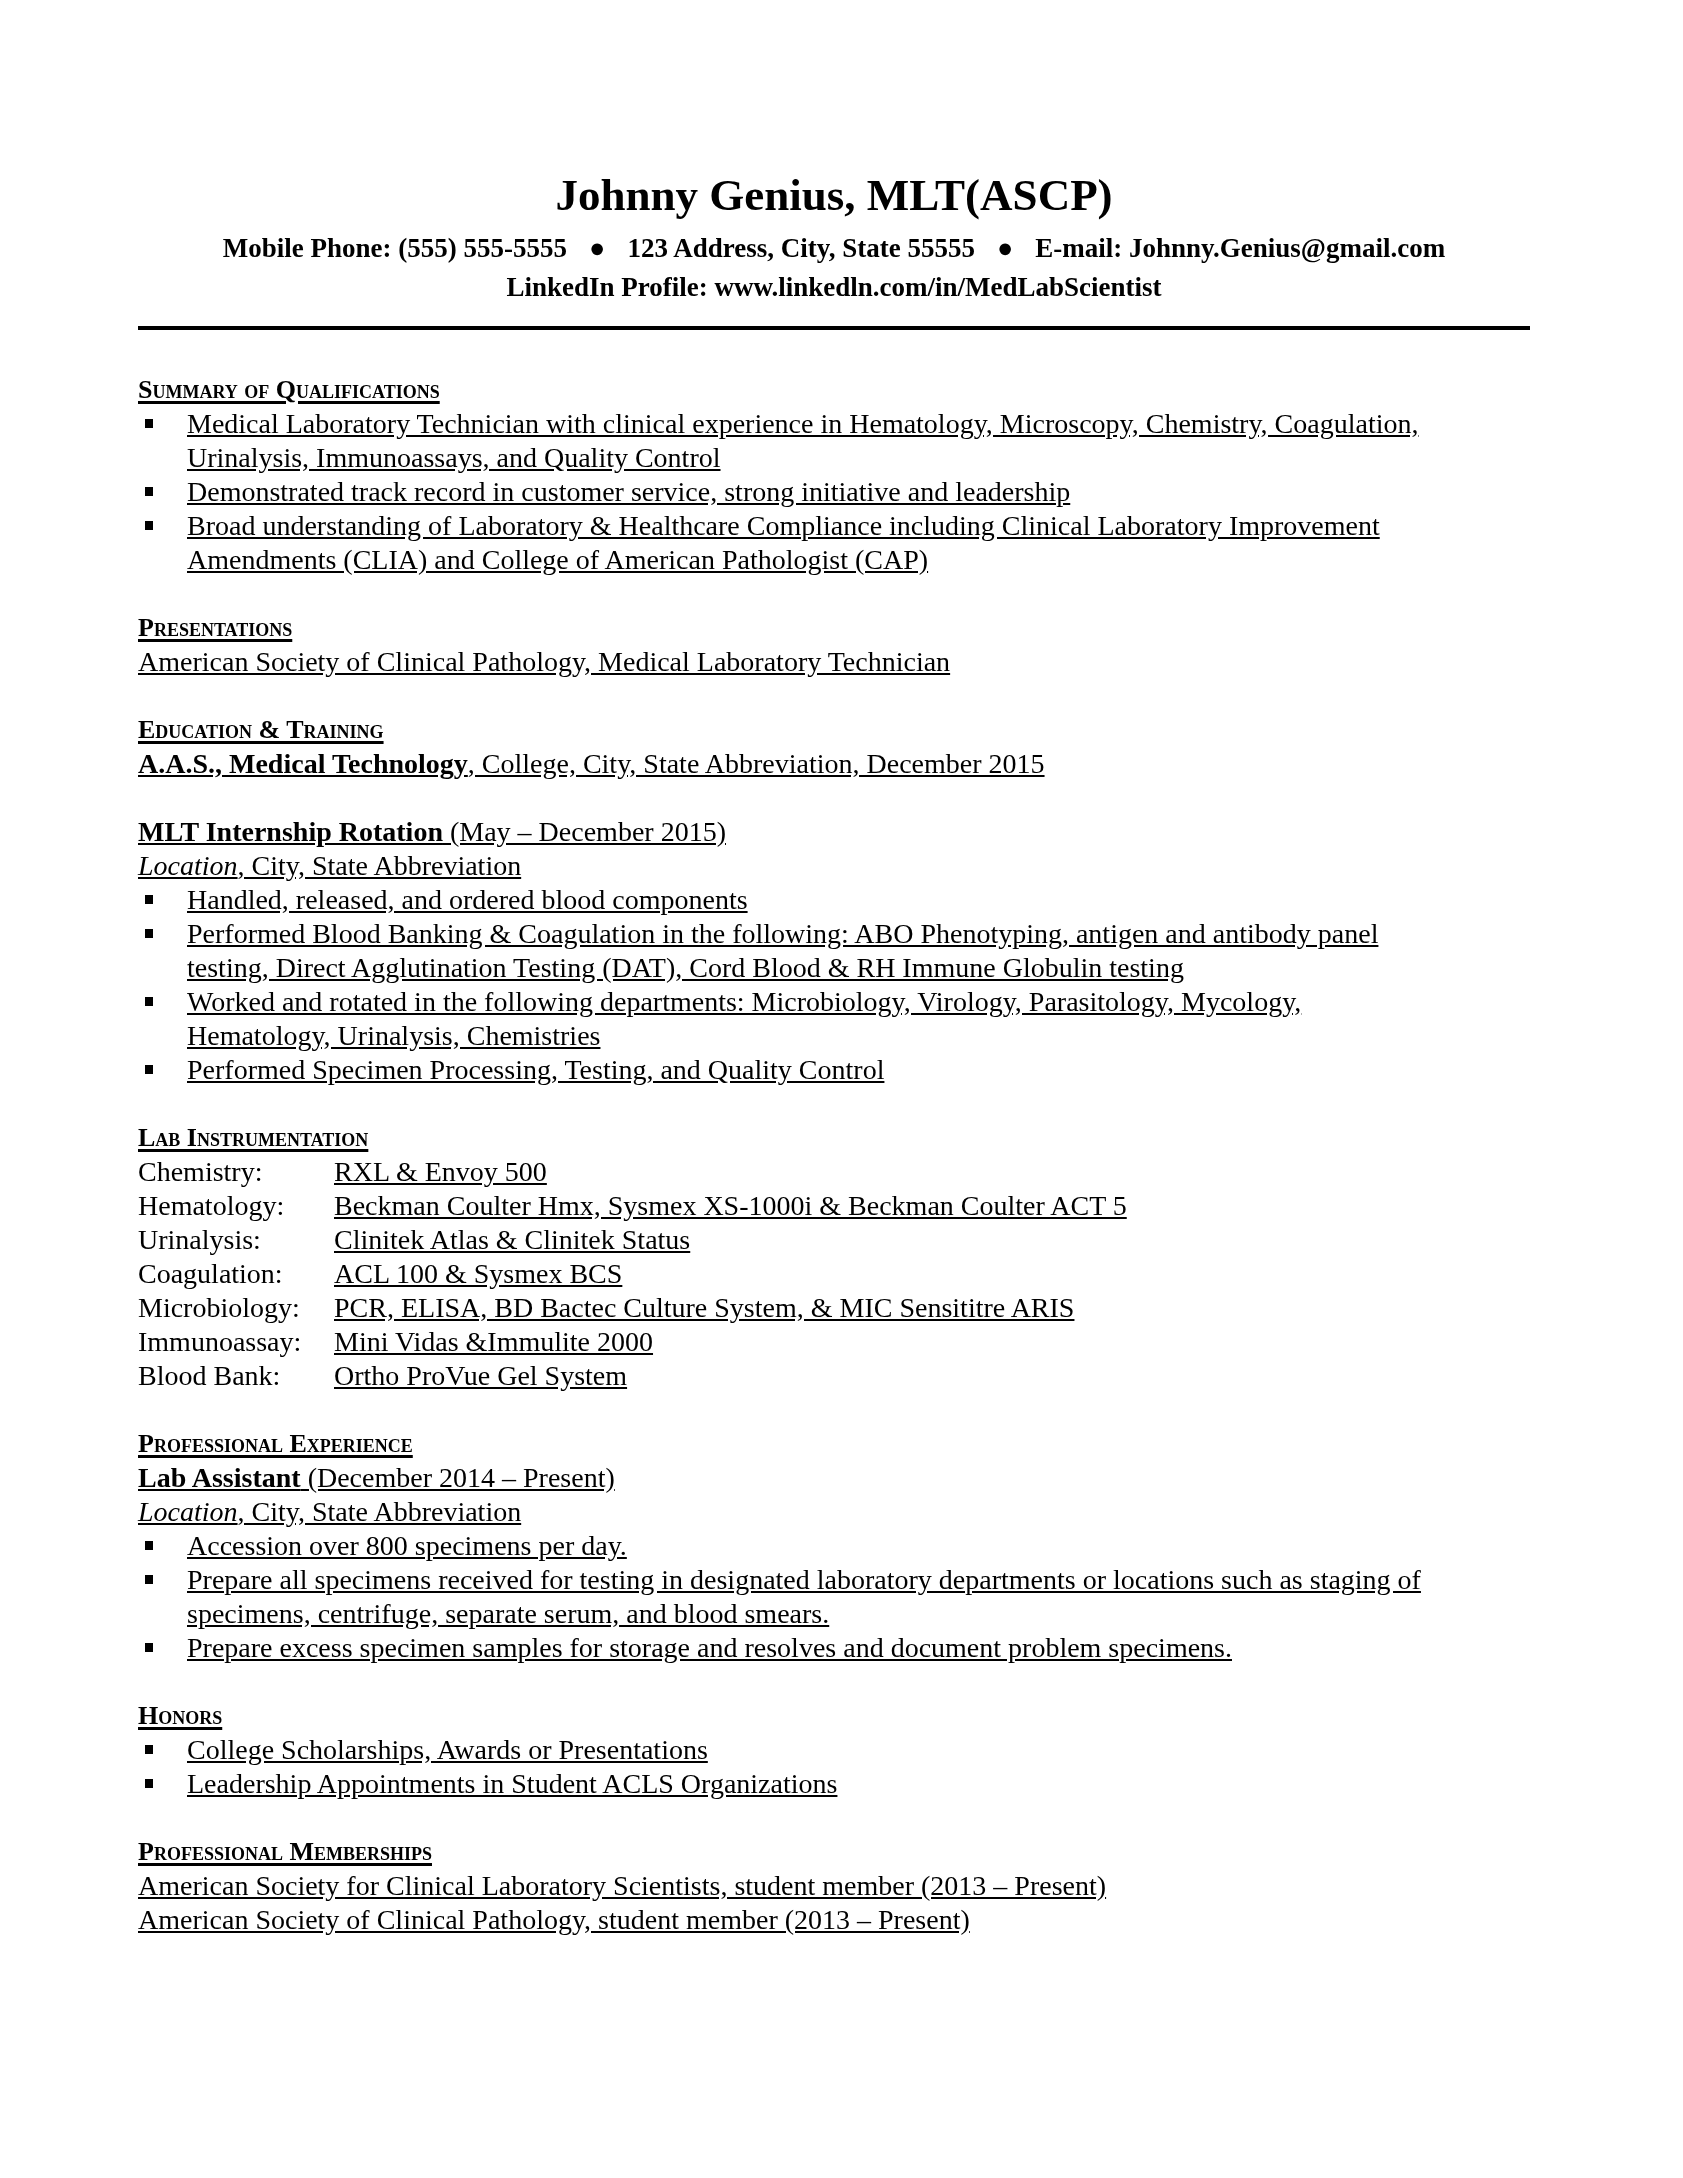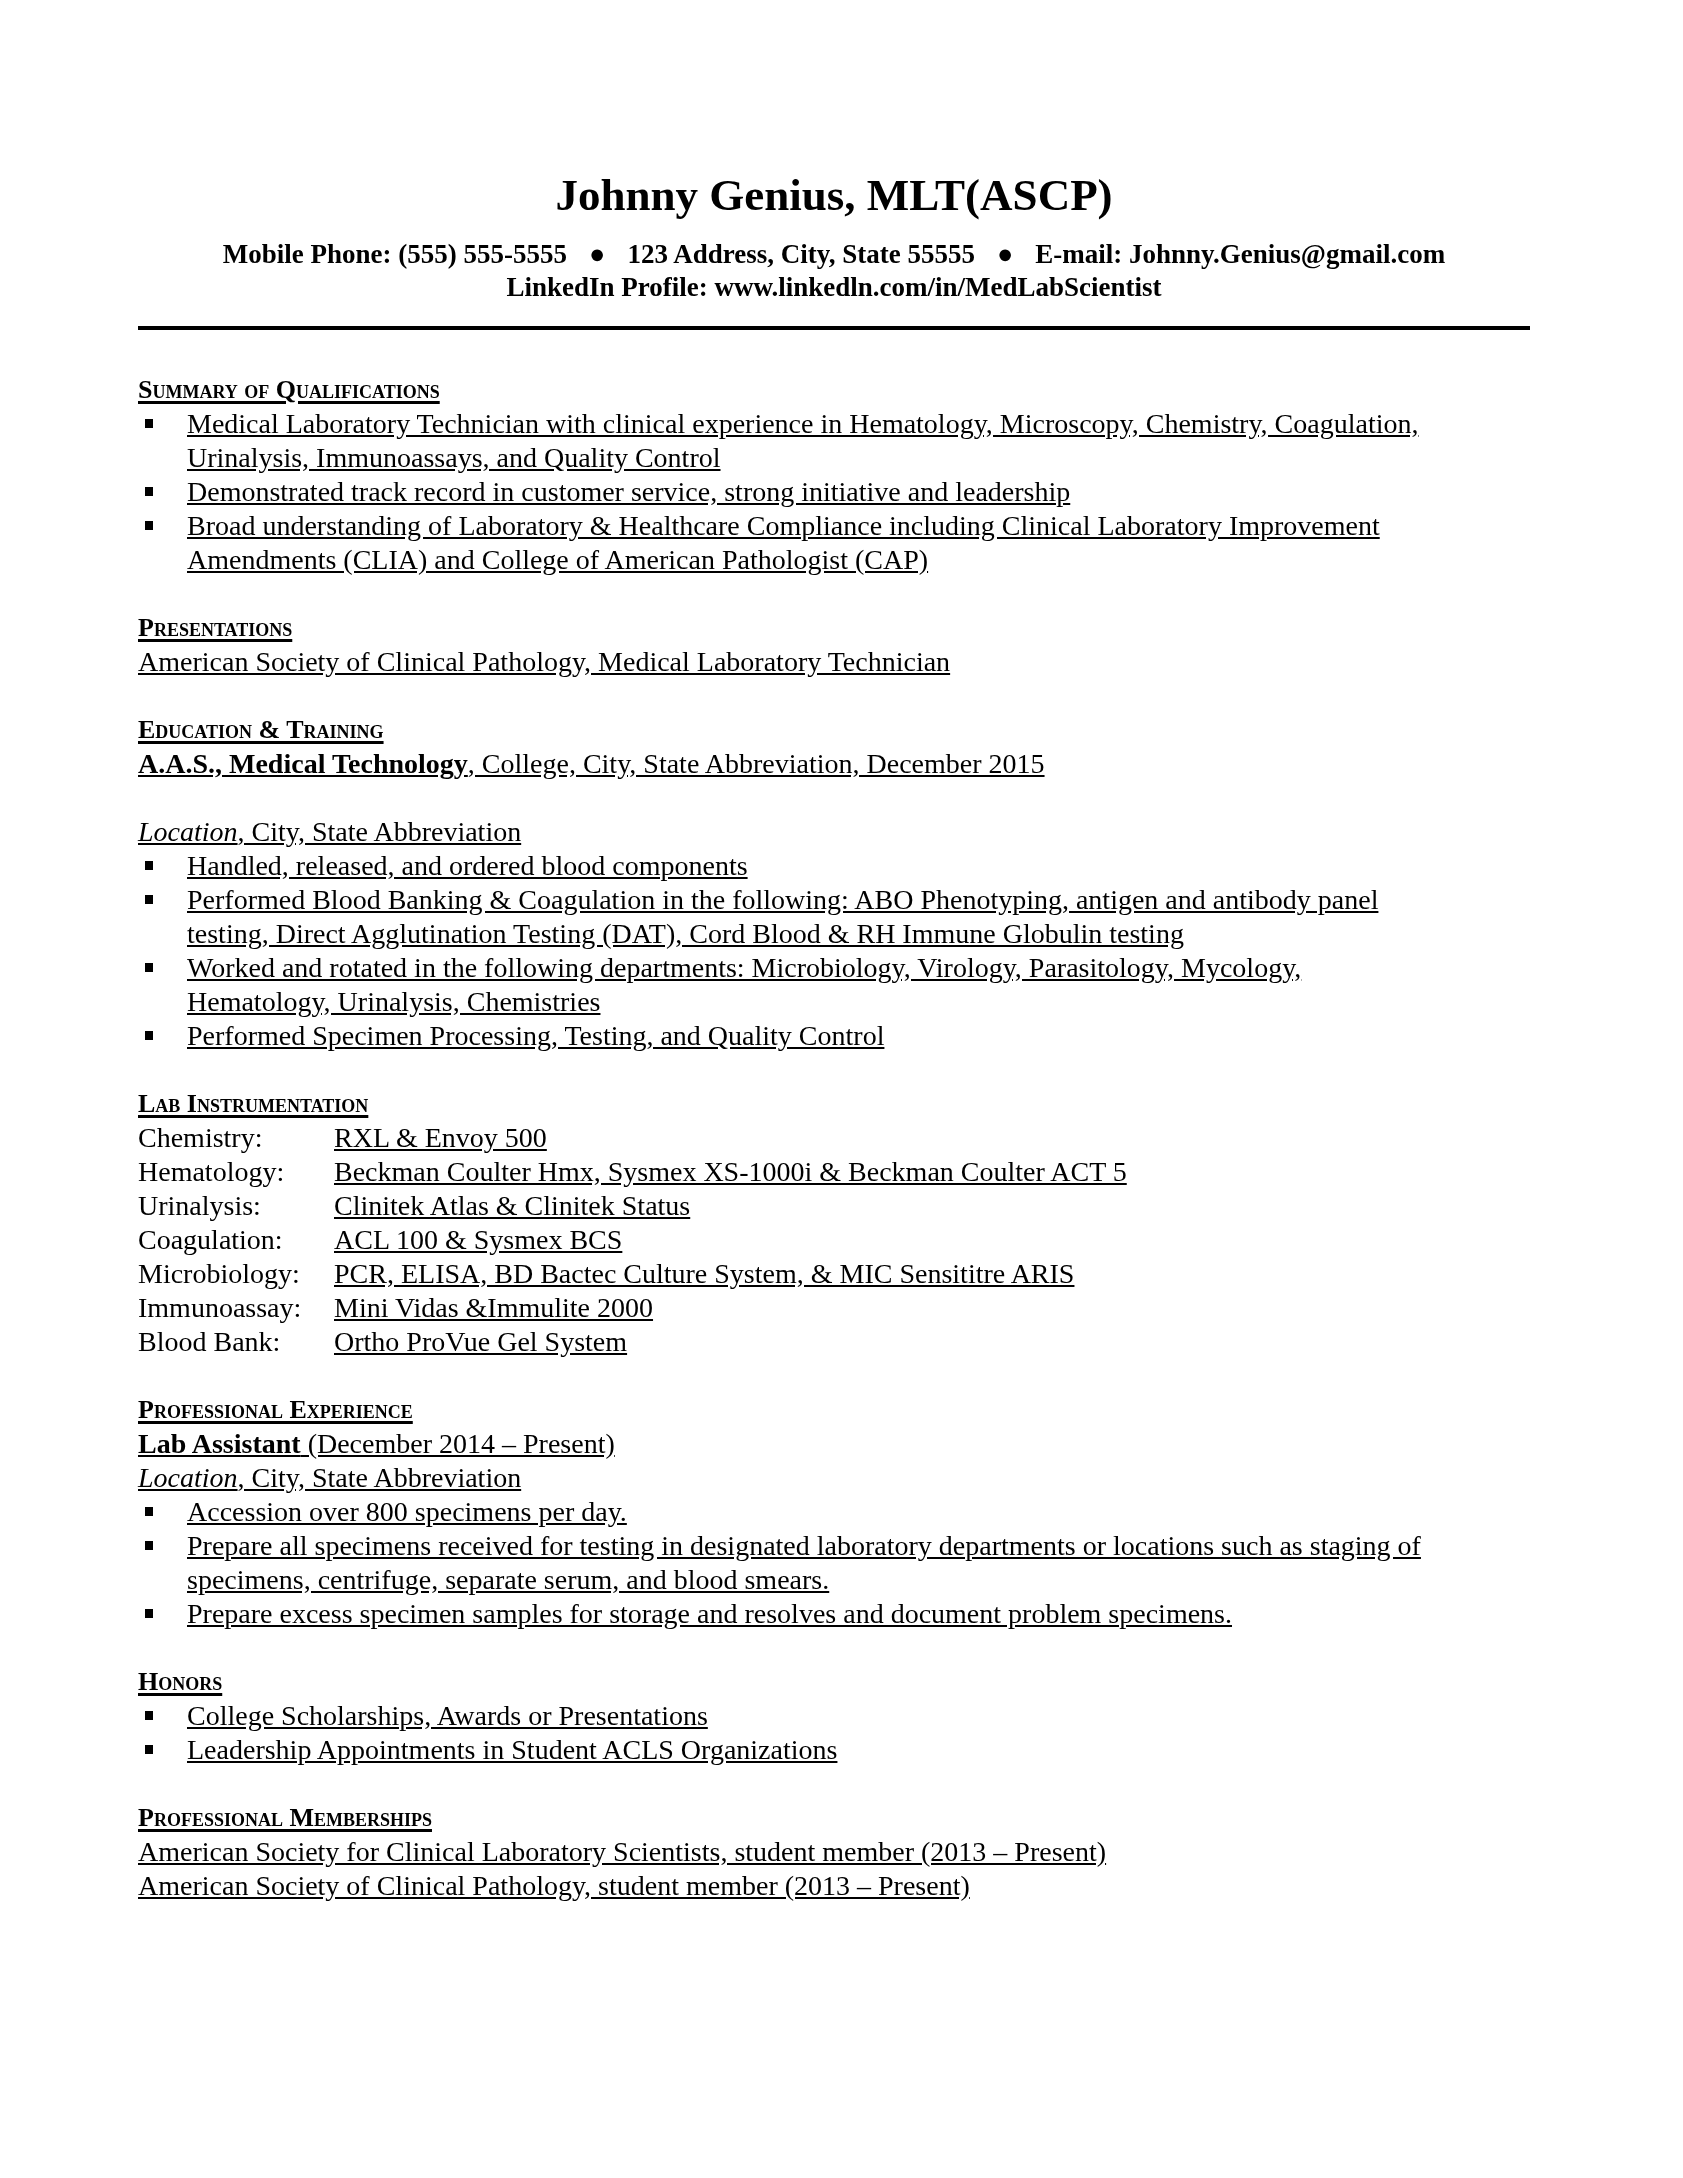--- a/index.html
+++ b/index.html
@@ -25,21 +25,21 @@
   .b { font-weight: bold; }
   .i { font-style: italic; }
   .instr-row { display: flex; }
   .instr-label { width: 196px; flex: none; }
 </style>
 </head>
 <body>
 
 <div class="page">
   <div class="title">Johnny Genius, MLT(ASCP)</div>
-  <div class="contact" style="top:237px;">
+  <div class="contact" style="top:231px;">
     <span>Mobile Phone: (555) 555-5555</span><span class="sep">●</span><span>123 Address, City, State 55555</span><span class="sep">●</span><span>E-mail: Johnny.Genius@gmail.com</span>
   </div>
   <div class="contact" style="top:270px;">LinkedIn Profile: www.linkedln.com/in/MedLabScientist</div>
   <div class="rule"></div>
 
   <div class="body">
 
     <div class="sec-head">Summary of Qualifications</div>
     <ul class="bul">
       <li>
@@ -56,20 +56,21 @@
     </ul>
     <div class="gap"></div>
 
     <div class="sec-head">Presentations</div>
     <div class="line">American Society of Clinical Pathology, Medical Laboratory Technician</div>
     <div class="gap"></div>
 
     <div class="sec-head">Education &amp; Training</div>
     <div class="line"><span class="b">A.A.S., Medical Technology</span><span>, College, City, State Abbreviation, December 2015</span></div>
     <div class="gap"></div>
+    <div class="line"><span class="b">MLT Internship Rotation</span><span> (May – December 2015)</span></div>
     <div class="line"><span class="i">Location</span><span>, City, State Abbreviation</span></div>
     <ul class="bul">
       <li>
           <div class="line">Handled, released, and ordered blood components</div>
         </li>
       <li>
           <div class="line">Performed Blood Banking &amp; Coagulation in the following: ABO Phenotyping, antigen and antibody panel</div>
           <div class="line">testing, Direct Agglutination Testing (DAT), Cord Blood &amp; RH Immune Globulin testing</div>
         </li>
       <li>

